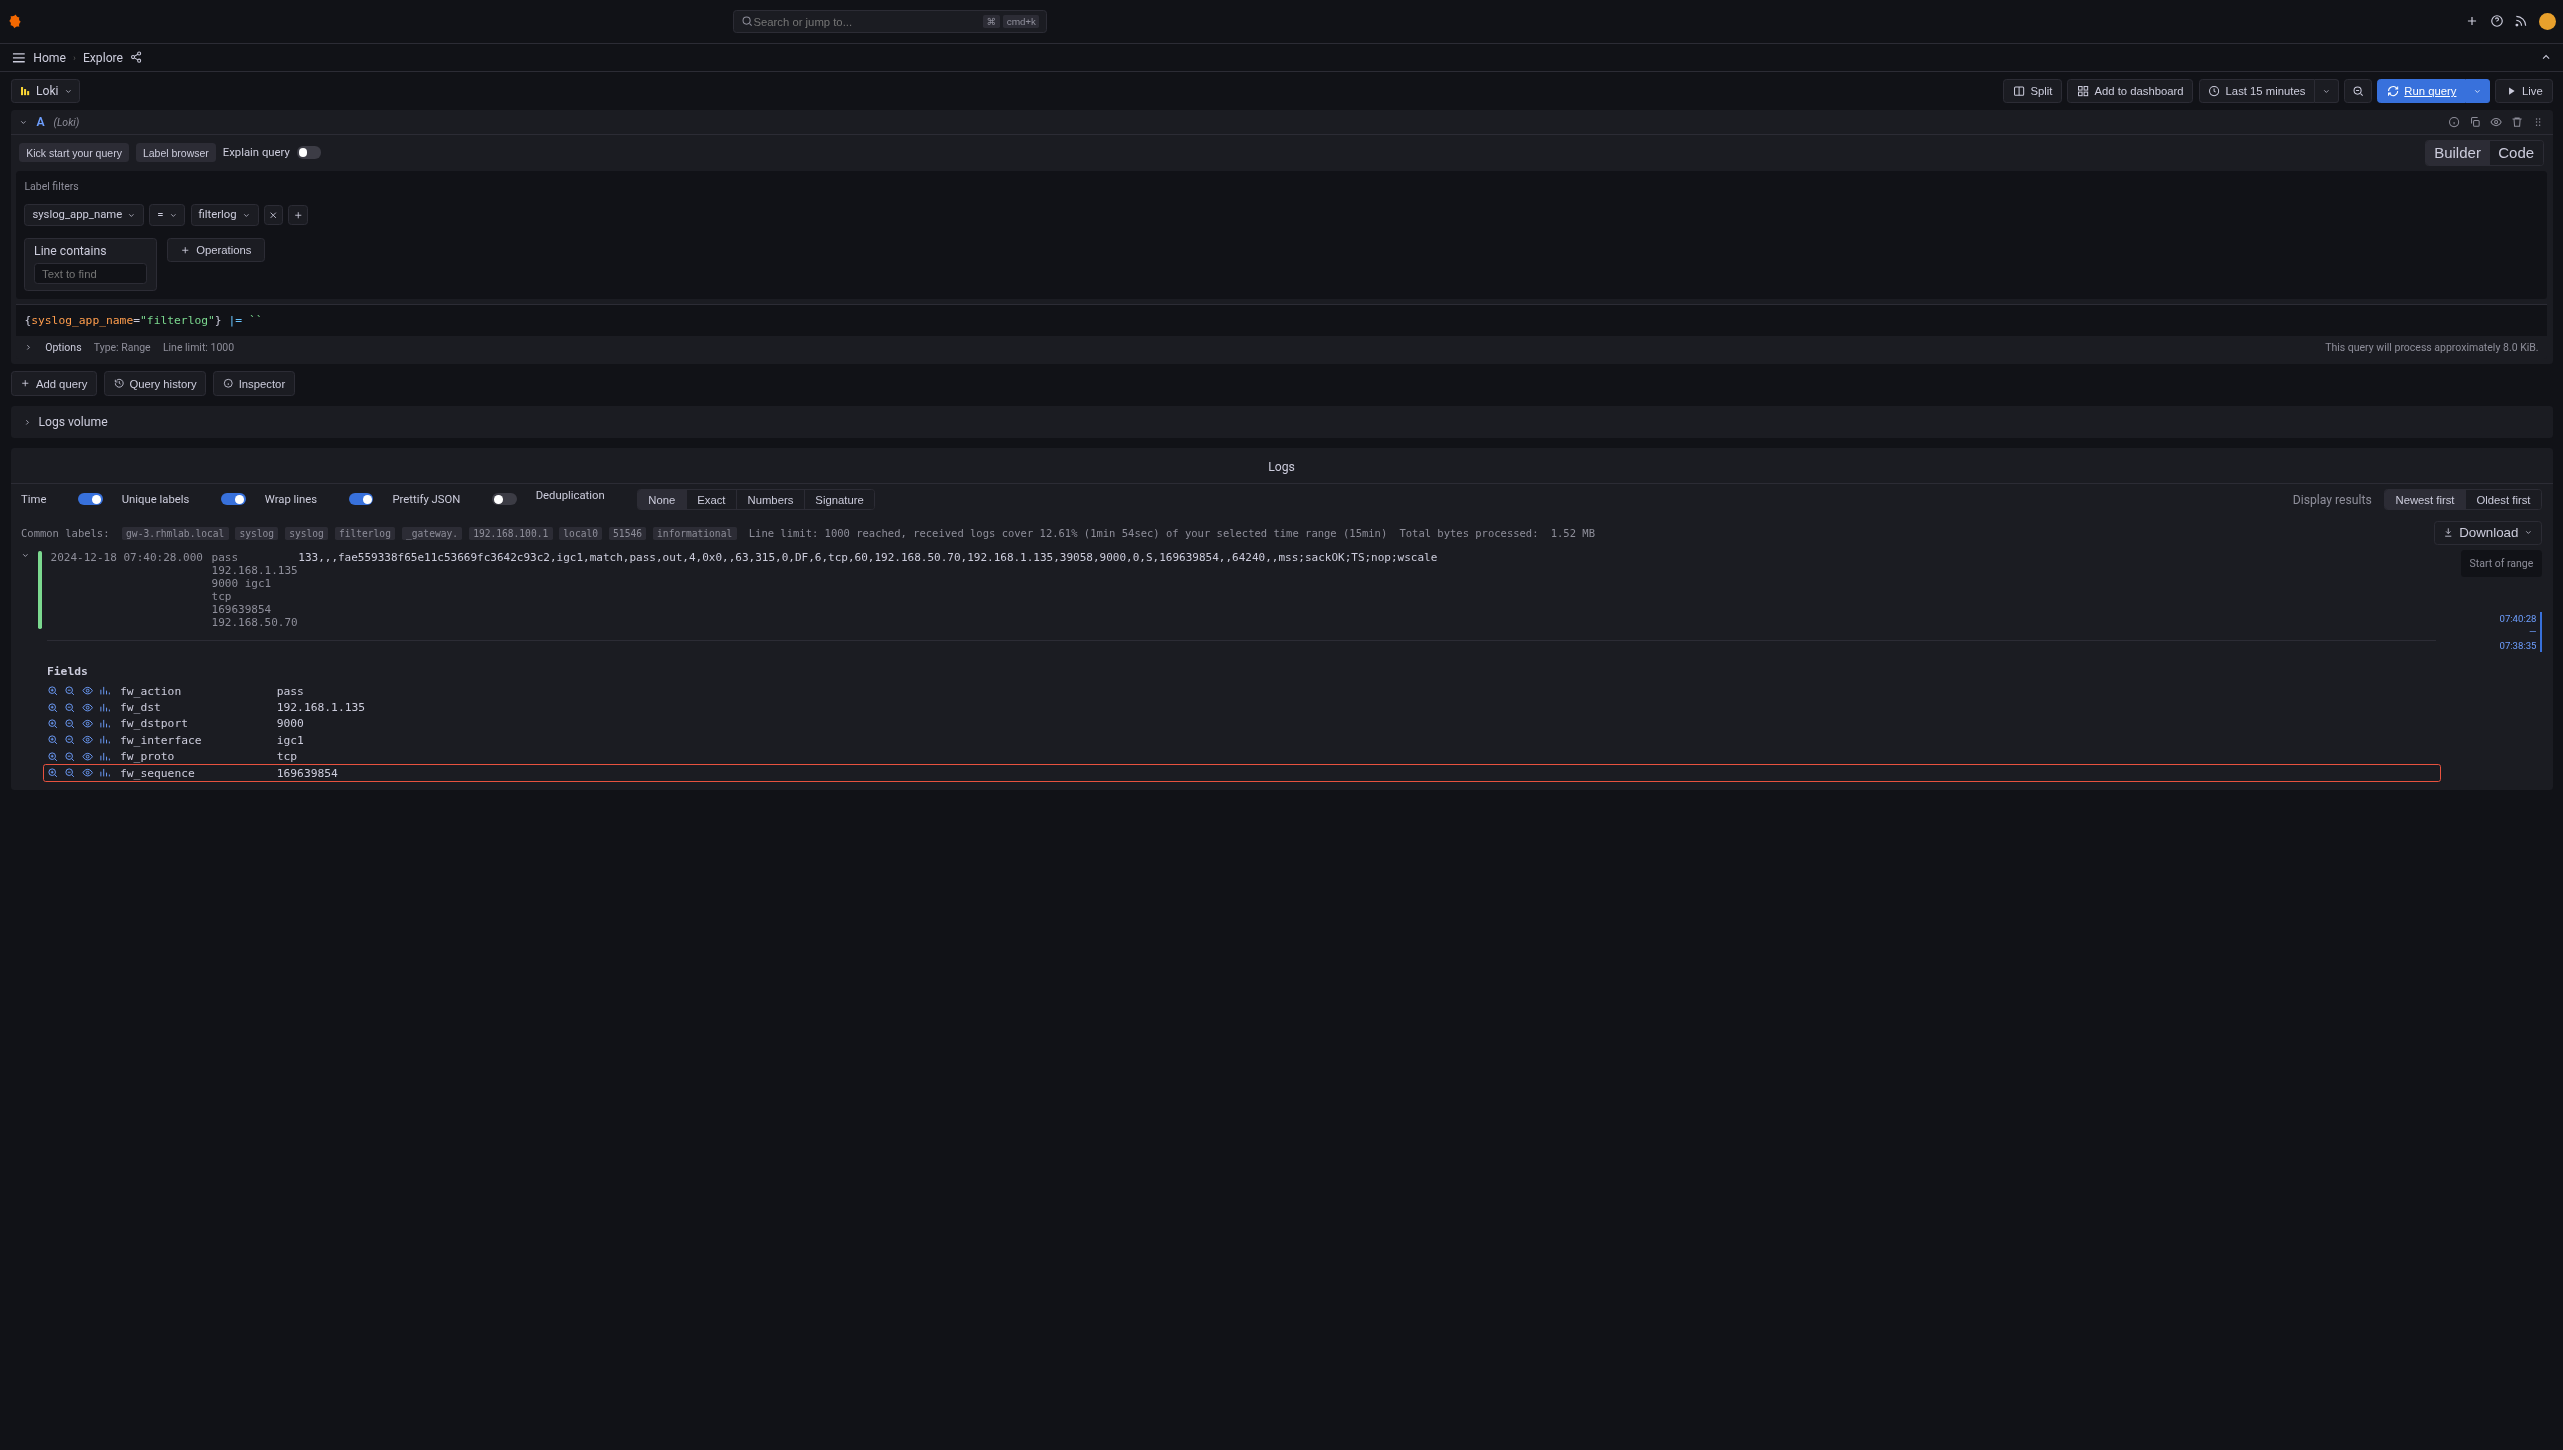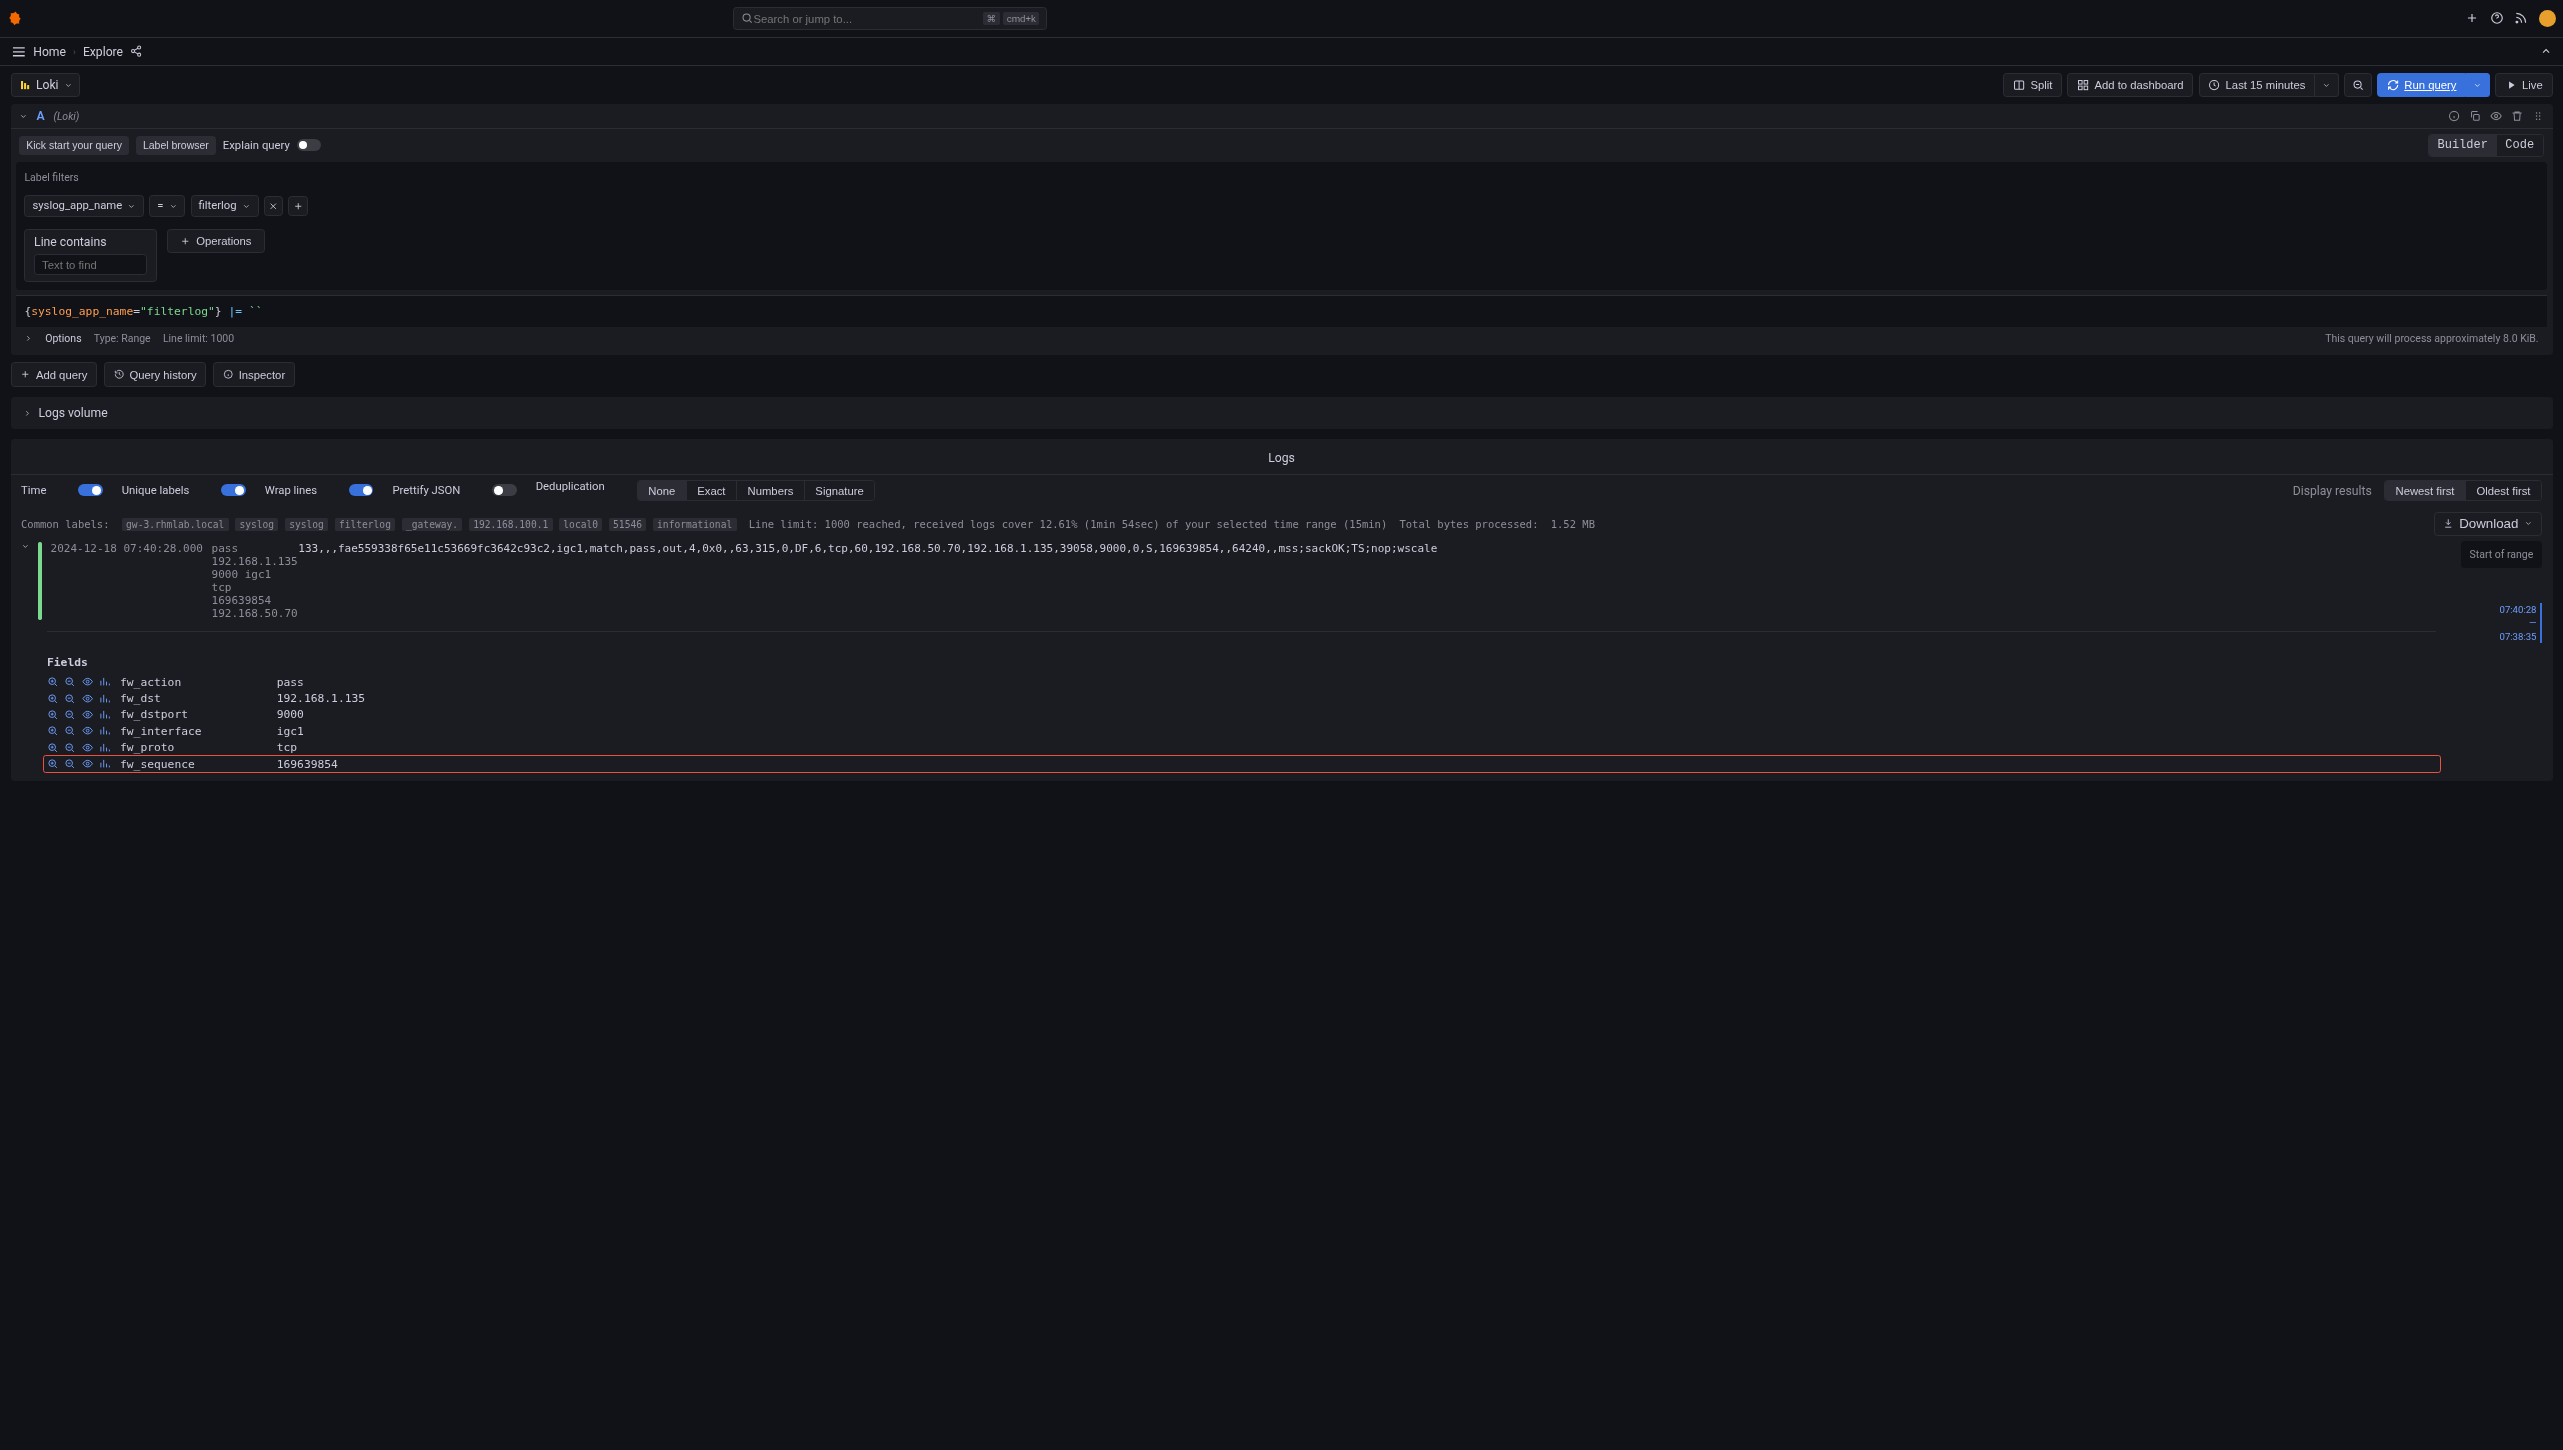--- a/index.html
+++ b/index.html
@@ -1,20 +1,20 @@
 <!DOCTYPE html>
 <html style="font-size:14px"><head>
 <meta charset="utf-8">
 <style>
 * { box-sizing: border-box; margin: 0; padding: 0; }
 body { background: #111217; color: #ccccdc; font-family: -apple-system, BlinkMacSystemFont, "Segoe UI", Roboto, sans-serif; font-size: 12.2px; overflow-x: hidden; }
 .mono { font-family: Menlo, Monaco, Consolas, monospace; }
 
 
-.top-bar { display: flex; align-items: center; height: 38px; padding: 0 7px; border-bottom: 0.9px solid #2c2c35; }
+.top-bar { display: flex; align-items: center; height: 44px; padding: 0 7px; border-bottom: 0.9px solid #2c2c35; }
 .logo { width: 17.4px; height: 17.4px; display: flex; align-items: center; justify-content: center; }
 .search-box { flex: 0 0 314px; margin: 0 auto; display: flex; align-items: center; background: #1b1c22; border: 0.9px solid #2c2c35; border-radius: 3.5px; height: 23px; padding: 0 7px; }
 .search-box input { flex: 1; background: none; border: none; color: #8e8e9a; font-size: 11.3px; outline: none; }
 .kbd { background: #2c2c35; padding: 0.9px 3.5px; border-radius: 1.7px; font-size: 9.6px; color: #8e8e9a; margin-left: 3.5px;}
 .top-icons { margin-left: auto; display: flex; align-items: center; gap: 10.5px; }
 .avatar { width: 17.4px; height: 17.4px; border-radius: 50%; background: #e8a02c; }
 
 
 .nav-bar { display: flex; align-items: center; height: 28px; padding: 0 10.5px; border-bottom: 0.9px solid #2c2c35; gap: 7px; }
 .crumb { font-size: 12.2px; }
@@ -41,21 +41,21 @@
 .qds { color: #8e8e9a; font-style: italic; font-size: 10.5px; }
 .qheader-icons { margin-left: auto; display: flex; gap: 8.7px; }
 .qrow1 { display: flex; align-items: center; padding: 5.2px 8.7px; gap: 7px;}
 .chip-btn { background: #2c2c35; border-radius: 3.5px; padding: 3.5px 7px; font-size: 10.5px; cursor: pointer; border: none; color:#ccccdc; }
 .toggle-row { display: flex; gap: 7px; font-size: 11.3px; }
 .switch { position: relative; width: 24.4px; height: 12.2px; background: #3c3c45; border-radius: 6.1px; cursor:pointer; }
 .switch.on { background: #3871dc; }
 .switch::after { content:''; position:absolute; width:8.7px; height:8.7px; background:#fff; border-radius:50%; top:1.7px; left:1.7px; transition: left .2s;}
 .switch.on::after { left: 14px; }
 .seg { display: flex; border: 0.9px solid #2c2c35; border-radius: 3.5px; overflow: hidden; margin-left:auto; }
-.seg-btn { padding: 3.5px 8.7px; font-size: 12px; cursor:pointer; border:none; background:#1b1c22; color:#ccccdc;font-family:Liberation Mono, monospace; }
+.seg-btn { padding: 3.5px 8.7px; font-size: 15px; cursor:pointer; border:none; background:#1b1c22; color:#ccccdc; }
 .seg-btn.active { background: #2c2c35; }
 
 .qbody { background: #111217; margin: 0 5.2px 5.2px 5.2px; border-radius: 3.5px; padding: 8.7px; }
 .lbl { font-size: 10.5px; color: #8e8e9a; margin-bottom: 11px; display:block;}
 .filter-row { display: flex; gap: 5.2px; margin-bottom: 12.2px; align-items:center;}
 .pill { display:flex; align-items:center; background:#1b1c22; border:0.9px solid #2c2c35; border-radius:3.5px; padding: 3.5px 7px; font-size: 11.3px; gap:5.2px; }
 .pill.icon { padding: 3.5px; }
 .op-row { display:flex; gap:10.5px; }
 .line-contains { background:#1b1c22; border:0.9px solid #2c2c35; border-radius:3.5px; padding: 5.2px 8.7px; }
 .line-contains input { background:#111217; border:0.9px solid #2c2c35; border-radius:3.5px; padding: 3.5px 7px; color:#8e8e9a; font-size:11.3px; width: 113px; margin-top:5.2px;}

